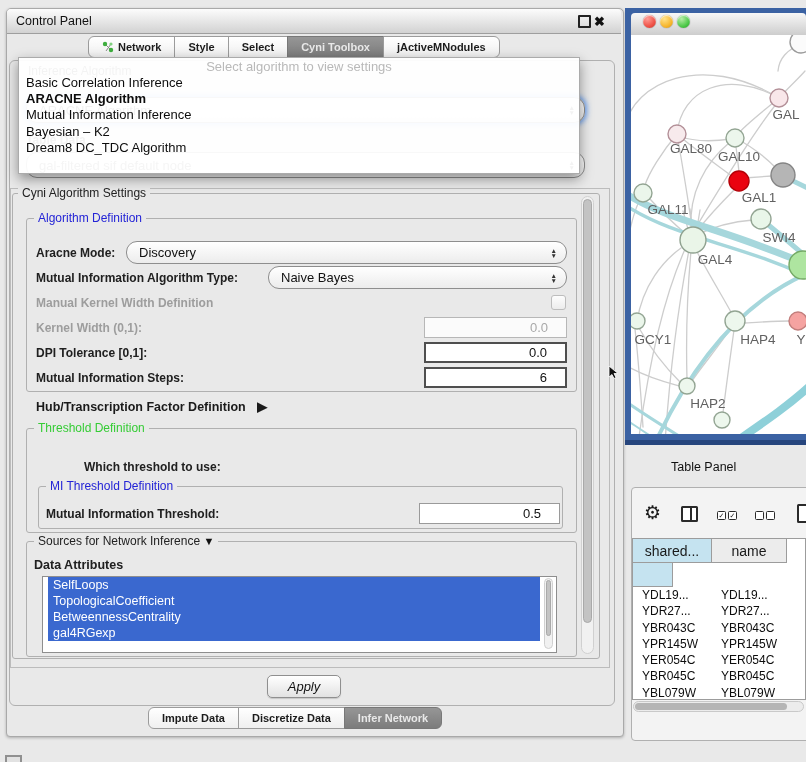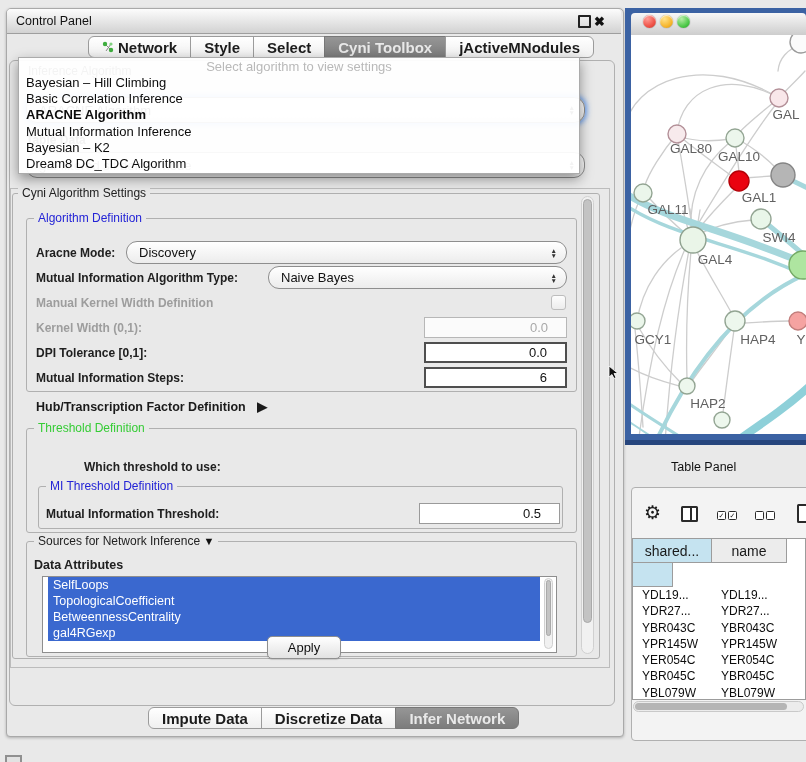--- a/index.html
+++ b/index.html
@@ -10,21 +10,21 @@
   .win{background:#e9e9e9;border:1px solid #a9a9a9;border-radius:5px 5px 4px 4px;
        box-shadow:0 1px 3px rgba(0,0,0,.25);}
   .titlebar{background:linear-gradient(#fcfcfc,#d2d2d2);border-bottom:1px solid #9e9e9e;
             border-radius:4px 4px 0 0;}
   .wtitle{font-size:12.5px;color:#111;line-height:24px;padding-left:9px;}
   .float-ic{width:9px;height:9px;border:2px solid #222;border-radius:1px;}
   .close-ic{font-size:13px;font-weight:bold;color:#111;line-height:13px;}
   
   .tabbar{display:flex;height:22px;z-index:5;}
   .tab{background:linear-gradient(#ffffff,#efefef);border:1px solid #9b9b9b;margin-left:-1px;
-       padding:0 13px;font-size:15px;font-weight:bold;color:#1c1c1c;line-height:21px;
+       padding:0 13px;font-size:11px;font-weight:bold;color:#1c1c1c;line-height:21px;
        display:flex;align-items:center;gap:4px;white-space:nowrap;}
   .tab:first-child{border-radius:6px 0 0 6px;margin-left:0;}
   .tab:last-child{border-radius:0 6px 6px 0;}
   .tab.sel{background:linear-gradient(#969696,#7c7c7c);color:#e9e9e9;border-color:#787878;}
   
   .group{border:1px solid #b0b0b0;border-radius:3px;}
   .legend{font-size:12px;background:#e9e9e9;padding:0 4px;white-space:nowrap;z-index:2;}
   .legend.blue{color:#2323d6;} .legend.green{color:#35cc35;}
   .lbl{font-size:12px;font-weight:bold;color:#202020;white-space:nowrap;}
   .lbl.dis{color:#9d9d9d;}
@@ -191,37 +191,36 @@
   <div class="abs attr-list" style="left:42px;top:576px;width:513px;height:75px;" id="attr-list">
       <div class="attr">SelfLoops</div>
       <div class="attr">TopologicalCoefficient</div>
       <div class="attr">BetweennessCentrality</div>
       <div class="attr">gal4RGexp</div>
     </div>
   <div class="abs vtrack" style="left:544px;top:578px;width:9px;height:71px;">
     <div class="vthumb" style="position:absolute;left:1px;top:1px;width:5px;height:56px;"></div>
   </div>
 
-  <div class="abs btn" style="left:267px;top:636px;width:72px;height:21px;">Apply</div>
+  <div class="abs btn" style="left:267px;top:675px;width:72px;height:21px;font-style:italic;">Apply</div>
   <div class="abs tabbar" style="left:148px;top:707px;" id="bottom-tabs">
       <div class="tab">
         <span>Impute Data</span>
       </div>
       <div class="tab">
         <span>Discretize Data</span>
       </div>
       <div class="tab sel">
         <span>Infer Network</span>
       </div>
     </div>
 
   <div class="abs popup" style="left:18px;top:57px;width:560px;height:115px;">
     <div class="phint">Select algorithm to view settings</div>
     <div id="popup-items">
-        <div class="pitem">Bayesian – Hill Climbing</div>
         <div class="pitem">Basic Correlation Inference</div>
         <div class="pitem bold">ARACNE Algorithm</div>
         <div class="pitem">Mutual Information Inference</div>
         <div class="pitem">Bayesian – K2</div>
         <div class="pitem">Dream8 DC_TDC Algorithm</div>
       </div>
   </div>
 
   <svg class="abs" style="left:608px;top:365px;z-index:60;" width="12" height="15">
     <path d="M1,1 L1,12 L4,9.5 L6,13.5 L8,12.5 L6,8.5 L10,8.5 Z" fill="#111" stroke="#fff" stroke-width="0.8"></path>

